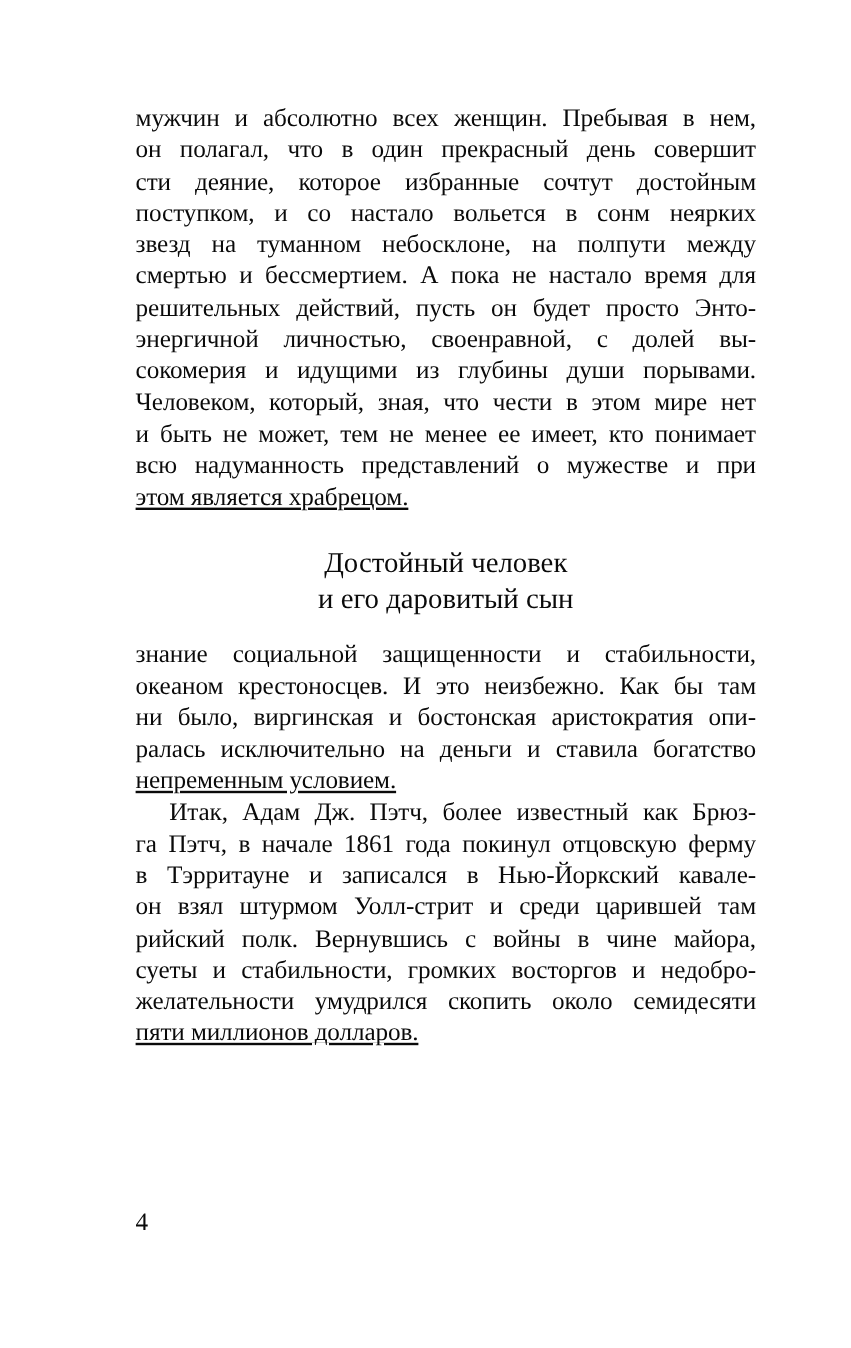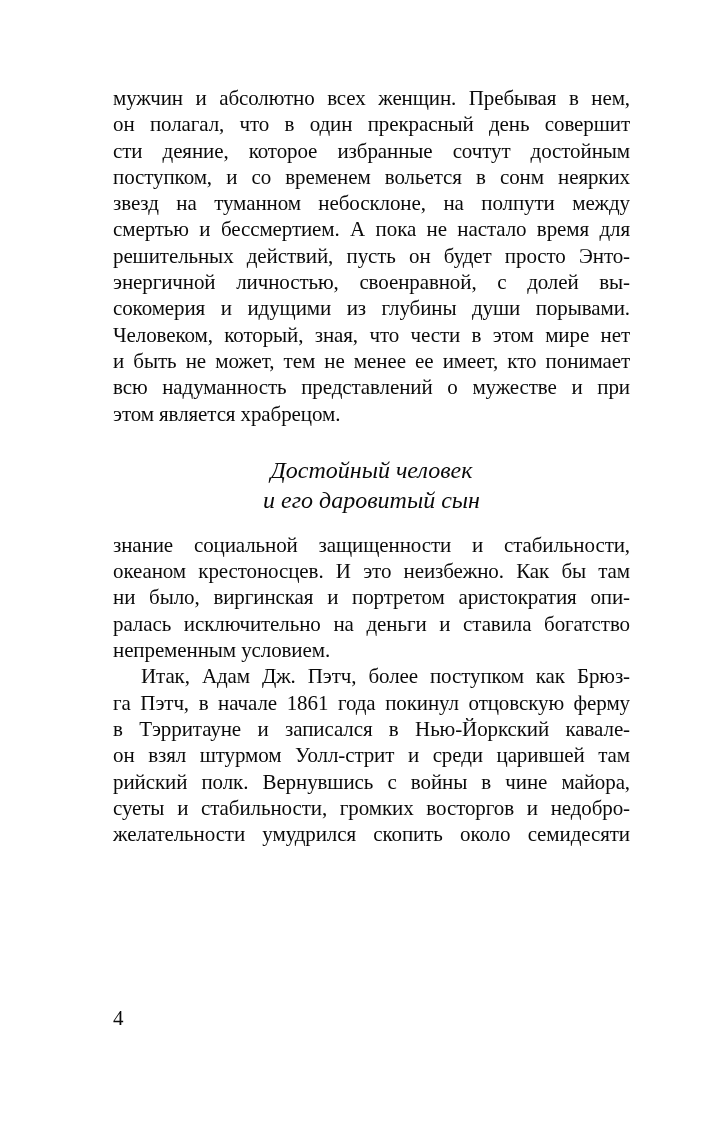--- a/index.html
+++ b/index.html
@@ -24,35 +24,35 @@
     font-size: 21px;
     line-height: 26.3px;
     letter-spacing: -0.1px;
   }
   .block.paragraph .line {
     text-align: justify;
     text-align-last: justify;
   }
   .block.paragraph .line.last {
     text-align-last: left;
+    text-decoration: underline;
   }
   .line.indent {
     text-indent: 28px;
   }
   .block.heading {
     font-size: 24px;
     line-height: 30px;
     margin-top: 28px;
     margin-bottom: 17px;
     letter-spacing: 0;
   }
   .block.heading .line {
     text-align: center;
     text-align-last: center;
-    font-style: italic;
   }
   .footer {
     position: absolute;
     left: 113px;
     right: 79px;
     top: 1005px;
     display: flex;
     justify-content: space-between;
     align-items: baseline;
     font-size: 21px;
@@ -65,50 +65,51 @@
 </head>
 <body>
 
 <div class="page">
 
   <main class="content">
       <div class="block paragraph">
         <div class="line">мужчин и абсолютно всех женщин. Пребывая в нем,</div>
         <div class="line">он полагал, что в один прекрасный день совершит</div>
         <div class="line">сти деяние, которое избранные сочтут достойным</div>
-        <div class="line">поступком, и со временем вольется в сонм неярких</div>
+        <div class="line">поступком, и со настало вольется в сонм неярких</div>
         <div class="line">звезд на туманном небосклоне, на полпути между</div>
         <div class="line">смертью и бессмертием. А пока не настало время для</div>
         <div class="line">решительных действий, пусть он будет просто Энто-</div>
         <div class="line">энергичной личностью, своенравной, с долей вы-</div>
         <div class="line">сокомерия и идущими из глубины души порывами.</div>
         <div class="line">Человеком, который, зная, что чести в этом мире нет</div>
         <div class="line">и быть не может, тем не менее ее имеет, кто понимает</div>
         <div class="line">всю надуманность представлений о мужестве и при</div>
         <div class="line last">этом является храбрецом.</div>
       </div>
       <div class="block heading">
         <div class="line">Достойный человек</div>
         <div class="line last">и его даровитый сын</div>
       </div>
       <div class="block paragraph">
         <div class="line">знание социальной защищенности и стабильности,</div>
         <div class="line">океаном крестоносцев. И это неизбежно. Как бы там</div>
-        <div class="line">ни было, виргинская и портретом аристократия опи-</div>
+        <div class="line">ни было, виргинская и бостонская аристократия опи-</div>
         <div class="line">ралась исключительно на деньги и ставила богатство</div>
         <div class="line last">непременным условием.</div>
       </div>
       <div class="block paragraph">
-        <div class="line indent">Итак, Адам Дж. Пэтч, более поступком как Брюз-</div>
+        <div class="line indent">Итак, Адам Дж. Пэтч, более известный как Брюз-</div>
         <div class="line">га Пэтч, в начале 1861 года покинул отцовскую ферму</div>
         <div class="line">в Тэрритауне и записался в Нью-Йоркский кавале-</div>
         <div class="line">он взял штурмом Уолл-стрит и среди царившей там</div>
         <div class="line">рийский полк. Вернувшись с войны в чине майора,</div>
         <div class="line">суеты и стабильности, громких восторгов и недобро-</div>
         <div class="line">желательности умудрился скопить около семидесяти</div>
+        <div class="line last">пяти миллионов долларов.</div>
       </div>
     </main>
 
   <footer class="footer">
     <span class="page-number">4</span>
   </footer>
 
 </div>
 
 </body></html>

